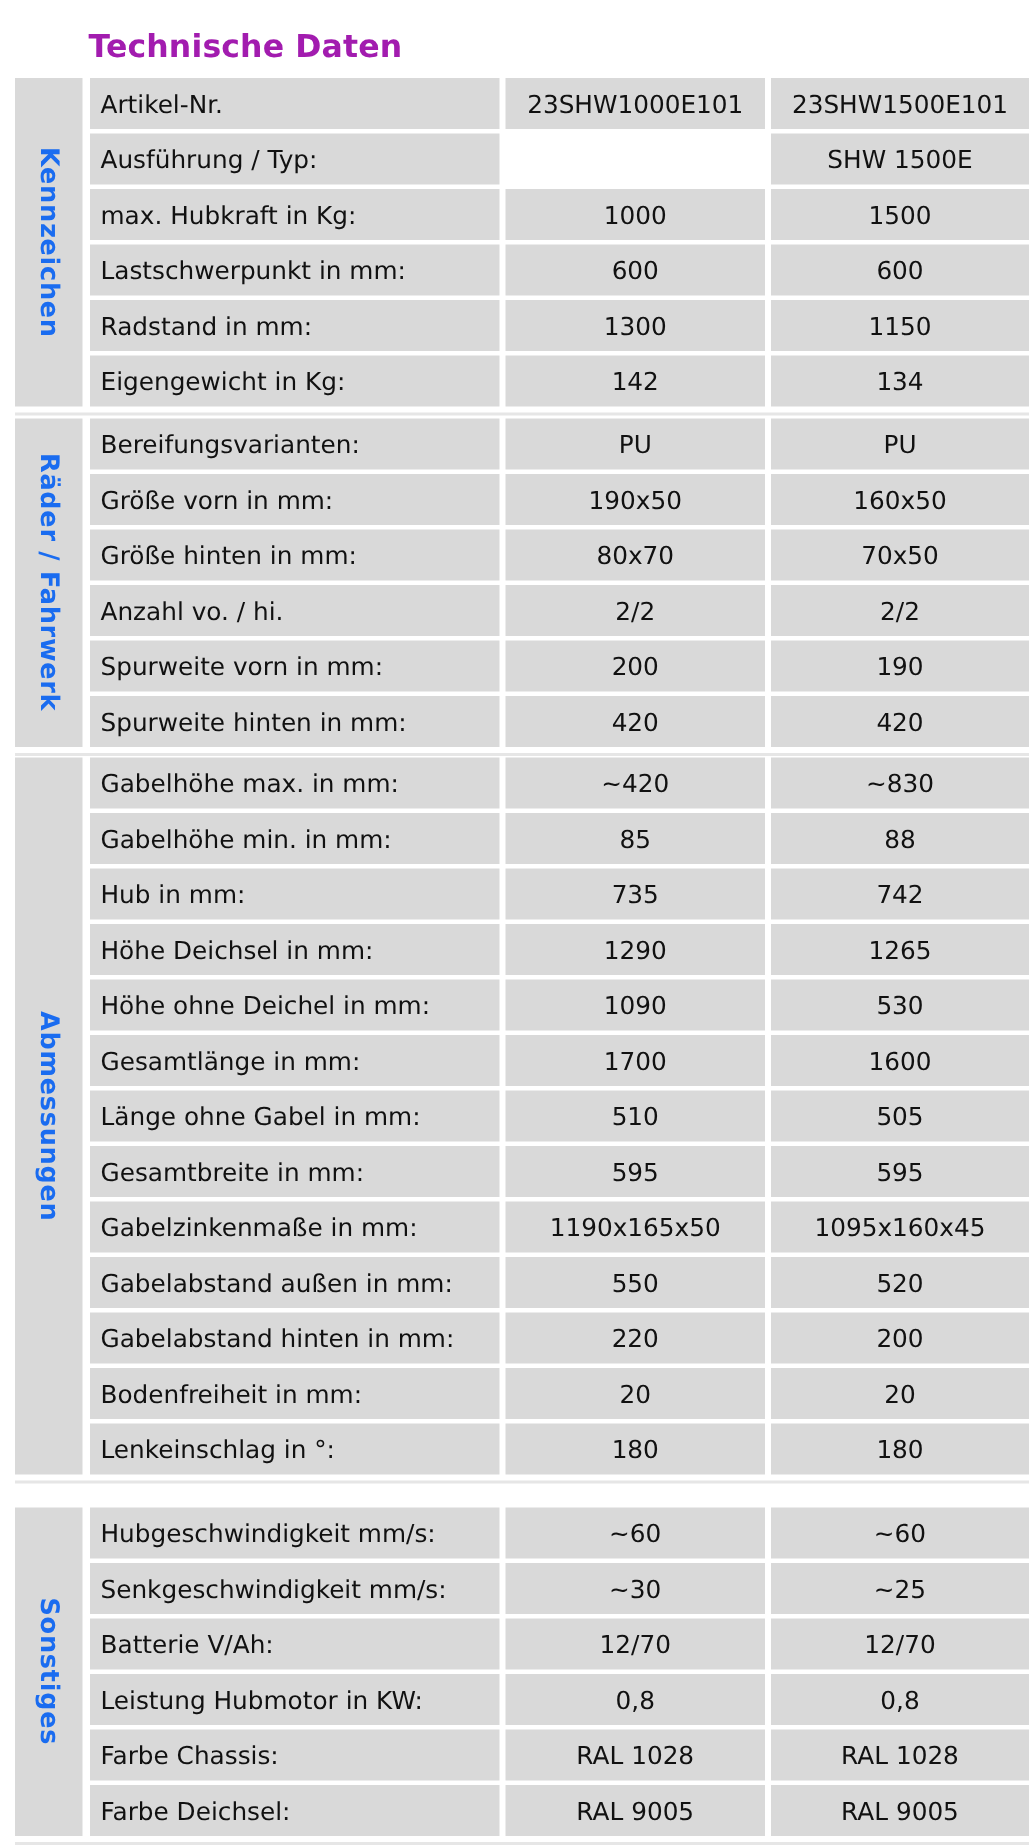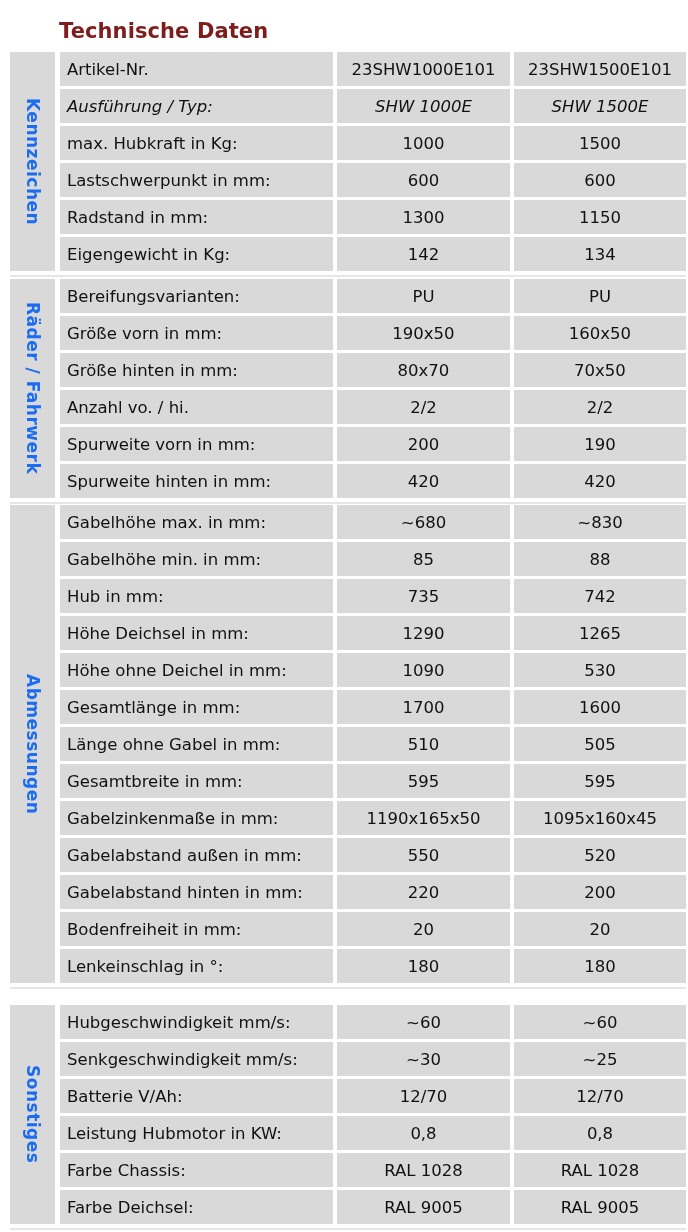--- a/index.html
+++ b/index.html
@@ -1,19 +1,19 @@
 <!DOCTYPE html>
 <html><head>
 <meta charset="utf-8">
 <style>
   html, body { margin: 0; padding: 0; background: #ffffff; }
   body { width: 688px; height: 1232px; position: relative; overflow: hidden;
          font-family: "DejaVu Sans", sans-serif; color: #111; }
   .title { position: absolute; left: 59px; top: 19px; font-size: 21px; font-weight: bold;
-           color: #7f1d1d; font-family: "DejaVu Sans", sans-serif; letter-spacing: 0.1px; }
+           color: #a21caf; font-family: "DejaVu Sans", sans-serif; letter-spacing: 0.1px; }
   .section { position: absolute; left: 10px; width: 676px; }
   .side { position: absolute; left: 0; top: 0; bottom: 0; width: 45px; background: #d9d9d9;
           display: flex; align-items: center; justify-content: center; }
   .side span { writing-mode: vertical-rl; font-weight: bold; color: #1a6cf0; font-size: 17px;
                letter-spacing: 0.5px; white-space: nowrap; }
   .row { position: absolute; left: 50px; height: 34px; width: 562px; }
   .cell { position: absolute; top: 0; height: 34px; background: #d9d9d9; font-size: 16.5px;
           display: flex; align-items: center; white-space: nowrap; }
   .c0 { left: 0; width: 273px; padding-left: 7px; box-sizing: border-box; }
   .c1 { left: 277px; width: 173px; justify-content: center; }
@@ -27,23 +27,22 @@
 <div id="spec-table">
     <div class="section" style="top: 52px; height: 219px;">
       <div class="side">
         <span>Kennzeichen</span>
       </div>
       <div class="row" style="top: 0px;">
         <div class="cell c0">Artikel-Nr.</div>
         <div class="cell c1">23SHW1000E101</div>
         <div class="cell c2">23SHW1500E101</div>
       </div>
-      <div class="row" style="top: 37px; font-style: italic;">
+      <div class="row" style="top: 37px;">
         <div class="cell c0">Ausführung / Typ:</div>
-        <div class="cell c1">SHW 1000E</div>
         <div class="cell c2">SHW 1500E</div>
       </div>
       <div class="row" style="top: 74px; padding-left: 44px;">
         <div class="cell c0">max. Hubkraft in Kg:</div>
         <div class="cell c1">1000</div>
         <div class="cell c2">1500</div>
       </div>
       <div class="row" style="top: 111px; text-decoration: underline;">
         <div class="cell c0">Lastschwerpunkt in mm:</div>
         <div class="cell c1">600</div>
@@ -96,21 +95,21 @@
         <div class="cell c2">420</div>
       </div>
     </div>
     <div class="divider" style="top: 502px;"></div>
     <div class="section" style="top: 505px; height: 478px;">
       <div class="side">
         <span>Abmessungen</span>
       </div>
       <div class="row" style="top: 0px;">
         <div class="cell c0">Gabelhöhe max. in mm:</div>
-        <div class="cell c1">~680</div>
+        <div class="cell c1">~420</div>
         <div class="cell c2">~830</div>
       </div>
       <div class="row" style="top: 37px;">
         <div class="cell c0">Gabelhöhe min. in mm:</div>
         <div class="cell c1">85</div>
         <div class="cell c2">88</div>
       </div>
       <div class="row" style="top: 74px; border-radius: 16px;">
         <div class="cell c0">Hub in mm:</div>
         <div class="cell c1">735</div>

